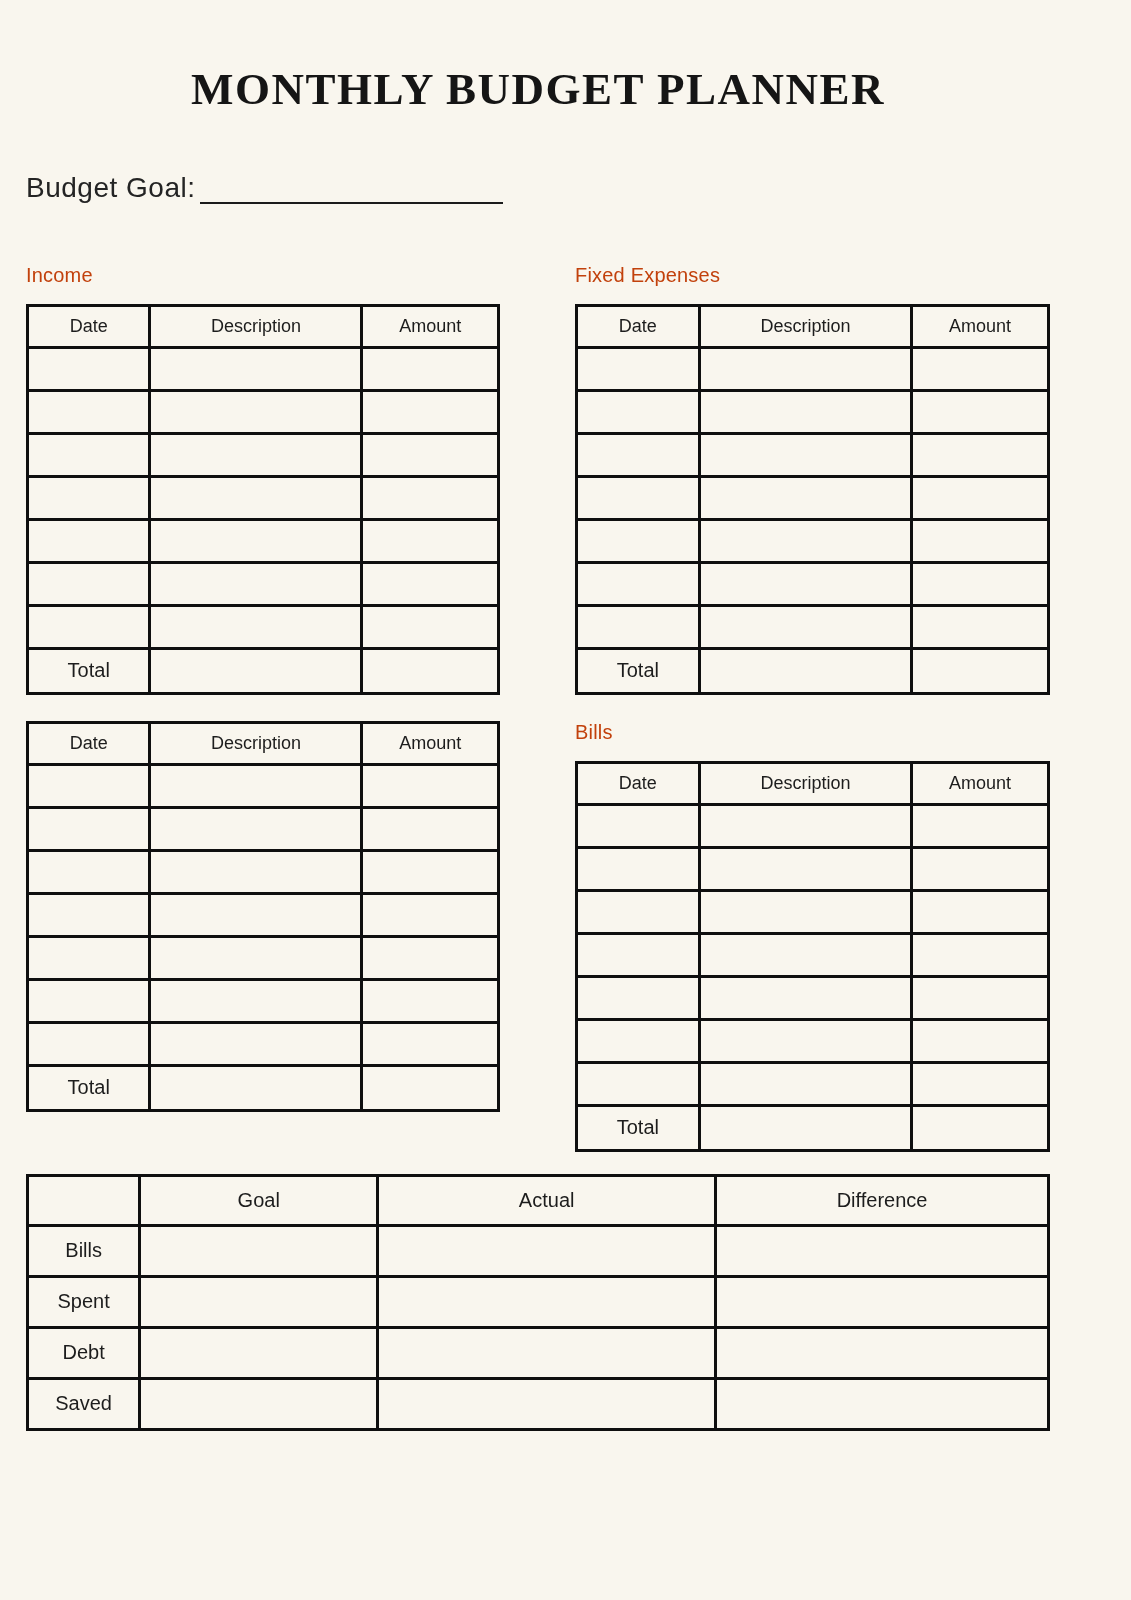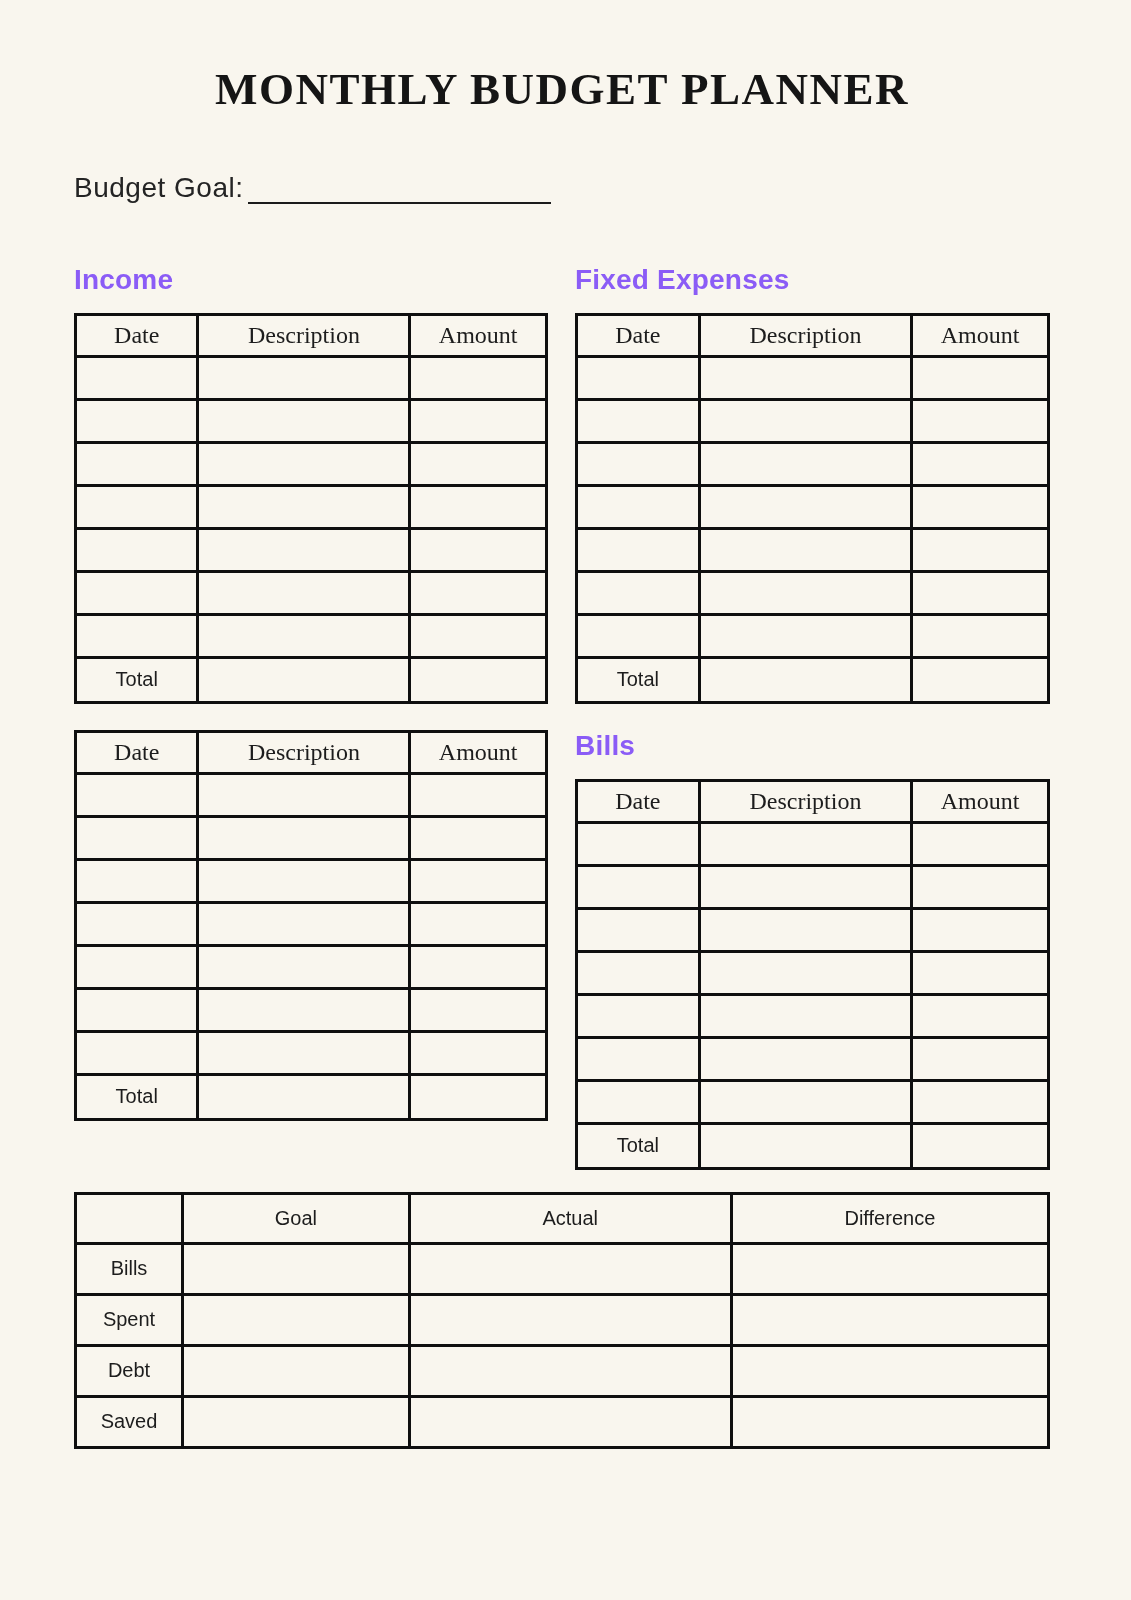--- a/index.html
+++ b/index.html
@@ -5,21 +5,21 @@
   :root { --bg:#f9f6ee; --ink:#1a1a1a; --border:#0f0f0f; --line:#1b1b1b; }
   * { box-sizing: border-box; }
   html, body { margin: 0; padding: 0; }
   body {
     width: 1131px; height: 1600px;
     background: var(--bg);
     color: var(--ink);
     font-family: "Liberation Sans", sans-serif;
     overflow: hidden;
   }
-  .content { padding: 64px 81px 0 74px; }
+  .content { padding: 64px 81px 0 26px; }
 
   h1.page-title {
     font-family: "Liberation Serif", serif;
     font-weight: 600;
     font-size: 45px;
     letter-spacing: 1.5px;
     text-align: center;
     margin: 0;
     color: #151515;
     line-height: 1.15;
@@ -45,38 +45,38 @@
     min-width: 40px;
   }
 
   .grid-row { display: flex; justify-content: space-between; }
   .grid-row.first { margin-top: 60px; }
   .grid-row.second { margin-top: 26px; }
   .ledger-section { width: 474px; }
   .ledger-section.right { width: 475px; }
 
   h2.section-heading {
-    font-size: 28px;
-    font-weight: 700;
+    font-size: 20px;
+    font-weight: 400;
     letter-spacing: 0.2px;
     margin: 0 0 17px 0;
-    color: #8b5cf6;
+    color: #c2410c;
   }
 
   table { border-collapse: collapse; width: 100%; table-layout: fixed; }
   th, td {
     border: 3px solid var(--border);
     padding: 0;
     text-align: center;
     vertical-align: middle;
     font-weight: 400;
     color: #1d1d1d;
     background: var(--bg);
   }
-  .ledger-table th { height: 42px; font-size: 24px; font-family: Liberation Serif, serif; }
+  .ledger-table th { height: 42px; font-size: 18px; }
   .ledger-table td { height: 43px; font-size: 20px; }
   .ledger-table tr.total-row td { height: 45px; }
 
   .recap-section { margin-top: 22px; }
   .recap-table th { height: 50px; font-size: 20px; }
   .recap-table td { height: 51px; font-size: 20px; }
 </style>
 </head>
 <body>
 

